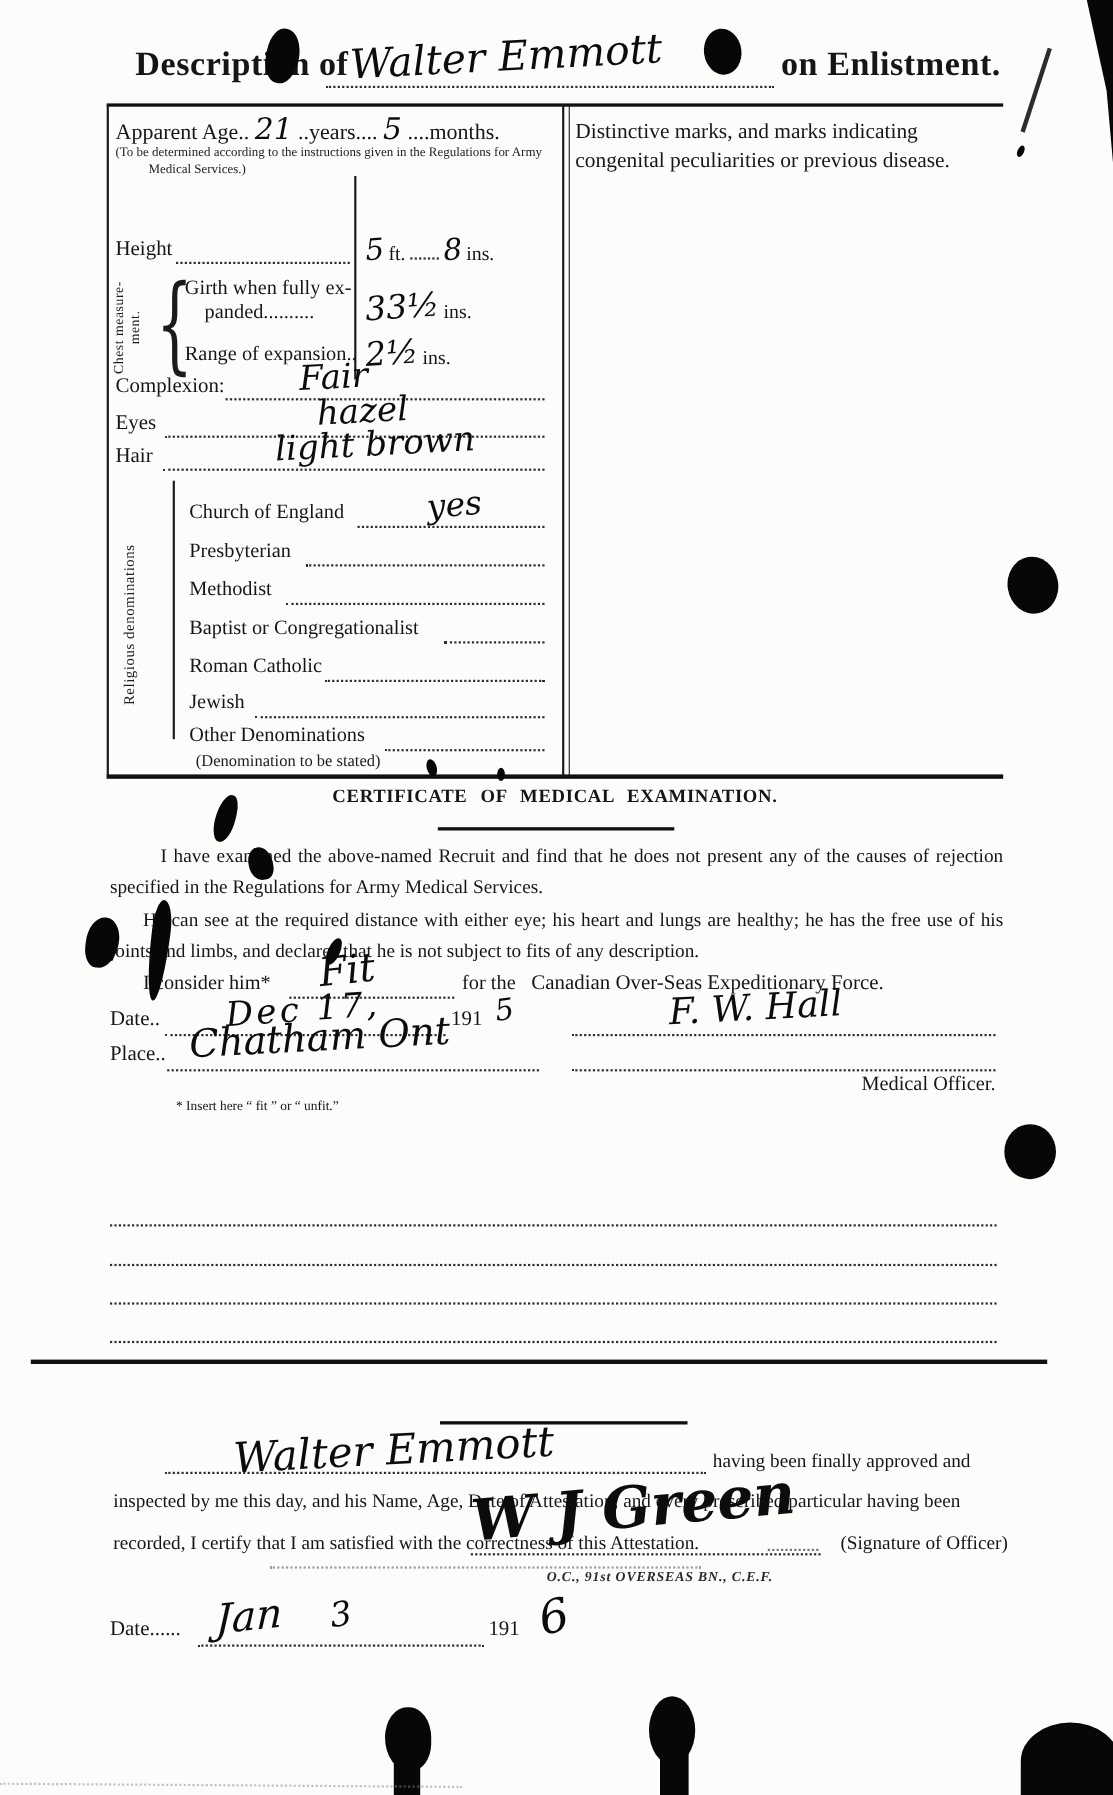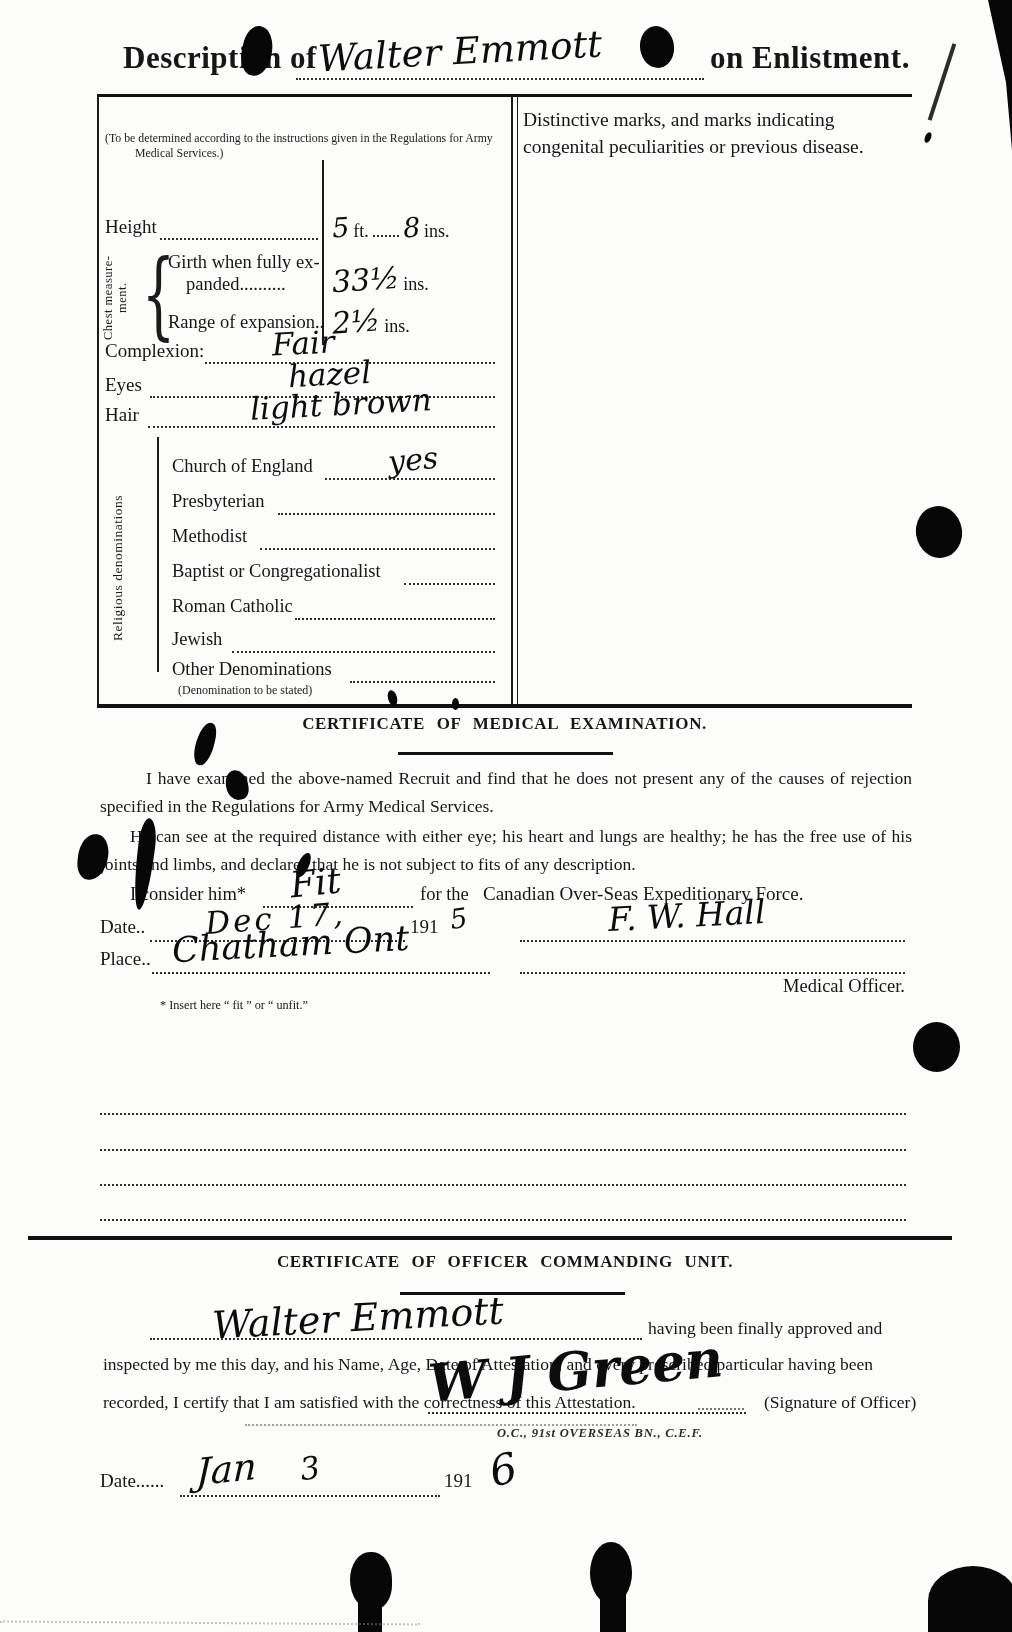--- a/index.html
+++ b/index.html
@@ -50,20 +50,27 @@
   <div class="dot" style="left:296px;top:76px;width:408px;"></div>
   <span class="hw title-name" style="left:318px;top:30px;">Walter Emmott</span>
   <span class="t-suffix" style="left:710px;top:40px;">on Enlistment.</span>
 
   <div class="rule" style="left:97px;top:94px;width:815px;height:3px;"></div>
   <div class="vline" style="left:97px;top:95px;height:612px;"></div>
   <div class="vline" style="left:511px;top:95px;height:612px;"></div>
   <div class="vline" style="left:517px;top:95px;height:612px;width:1px;"></div>
   <div class="vline" style="left:322px;top:160px;height:185px;"></div>
 
+  <div class="age-line" style="left:105px;top:102px;">
+    <span>Apparent Age..</span>
+    <span class="hw">21</span>
+    <span>..years....</span>
+    <span class="hw">5</span>
+    <span>....months.</span>
+  </div>
   <p class="abs small-note" style="left:105px;top:131px;width:392px;margin:0;padding-left:30px;text-indent:-30px;">(To be determined according to the instructions given in the Regulations for Army Medical Services.)</p>
 
   <span class="lbl" style="left:105px;top:216px;">Height</span>
   <div class="dot" style="left:160px;top:236px;width:158px;"></div>
   <div class="abs" style="left:332px;top:212px;">
     <span class="hw mv">5</span>
     <span class="unit">ft.</span>
     <span style="display:inline-block;width:26px;border-bottom:2px dotted #2e2e2e;height:18px;"></span>
     <span class="hw mv">8</span>
     <span class="unit">ins.</span>
@@ -112,21 +119,21 @@
   <div class="dot" style="left:404px;top:581px;width:91px;"></div>
 
   <span class="rel-label" style="left:172px;top:596px;">Roman Catholic</span>
   <div class="dot" style="left:295px;top:616px;width:200px;"></div>
 
   <span class="rel-label" style="left:172px;top:629px;">Jewish</span>
   <div class="dot" style="left:232px;top:649px;width:263px;"></div>
 
   <span class="rel-label" style="left:172px;top:659px;">Other Denominations</span>
   <div class="dot" style="left:350px;top:679px;width:145px;"></div>
-  <span class="abs small-note" style="left:178px;top:683px;font-size:12px;">(Denomination to be stated)</span>
+  <span class="abs small-note" style="left:178px;top:683px;font-size:15px;">(Denomination to be stated)</span>
 
   <div class="dm-head" style="left:523px;top:106px;width:378px;">Distinctive marks, and marks indicating congenital peculiarities or previous disease.</div>
 
   <div class="rule" style="left:97px;top:704px;width:815px;height:4px;"></div>
   <div class="sec-head" style="left:97px;top:714px;width:815px;">CERTIFICATE OF MEDICAL EXAMINATION.</div>
   <div class="rule" style="left:398px;top:752px;width:215px;height:3px;"></div>
 
   <p class="para" style="left:100px;top:764px;width:812px;margin:0;text-indent:46px;">I have examined the above-named Recruit and find that he does not present any of the causes of rejection specified in the Regulations for Army Medical Services.</p>
   <p class="para" style="left:100px;top:822px;width:812px;margin:0;text-indent:30px;">He can see at the required distance with either eye; his heart and lungs are healthy; he has the free use of his joints and limbs, and declares that he is not subject to fits of any description.</p>
 
@@ -151,21 +158,20 @@
   <span class="abs" style="left:700px;top:976px;width:205px;text-align:right;font-size:18.5px;">Medical Officer.</span>
 
   <span class="abs" style="left:160px;top:998px;font-size:12.2px;">* Insert here “ fit ” or “ unfit.”</span>
 
   <div class="dot" style="left:100px;top:1111px;width:806px;"></div>
   <div class="dot" style="left:100px;top:1147px;width:806px;"></div>
   <div class="dot" style="left:100px;top:1182px;width:806px;"></div>
   <div class="dot" style="left:100px;top:1217px;width:806px;"></div>
 
   <div class="rule" style="left:28px;top:1236px;width:924px;height:4px;"></div>
-  <div class="sec-head" style="left:60px;top:1252px;width:890px;">CERTIFICATE OF OFFICER COMMANDING UNIT.</div>
   <div class="rule" style="left:400px;top:1292px;width:225px;height:3px;"></div>
 
   <div class="dot" style="left:150px;top:1336px;width:492px;"></div>
   <span class="hw" style="position:absolute;left:212px;top:1296px;font-size:38px;transform:rotate(-3deg);">Walter Emmott</span>
   <span class="abs" style="left:648px;top:1318px;font-size:17.5px;">having been finally approved and</span>
 
   <p class="para" style="left:103px;top:1346px;width:807px;margin:0;line-height:2.15;text-align:left;">inspected by me this day, and his Name, Age, Date of Attestation, and every prescribed particular having been recorded, I certify that I am satisfied with the correctness of this Attestation.</p>
 
   <span class="hw" style="position:absolute;left:428px;top:1340px;font-size:52px;font-weight:700;transform:rotate(-5deg);z-index:3;">W J Green</span>
   <div class="dot" style="left:428px;top:1410px;width:318px;"></div>

